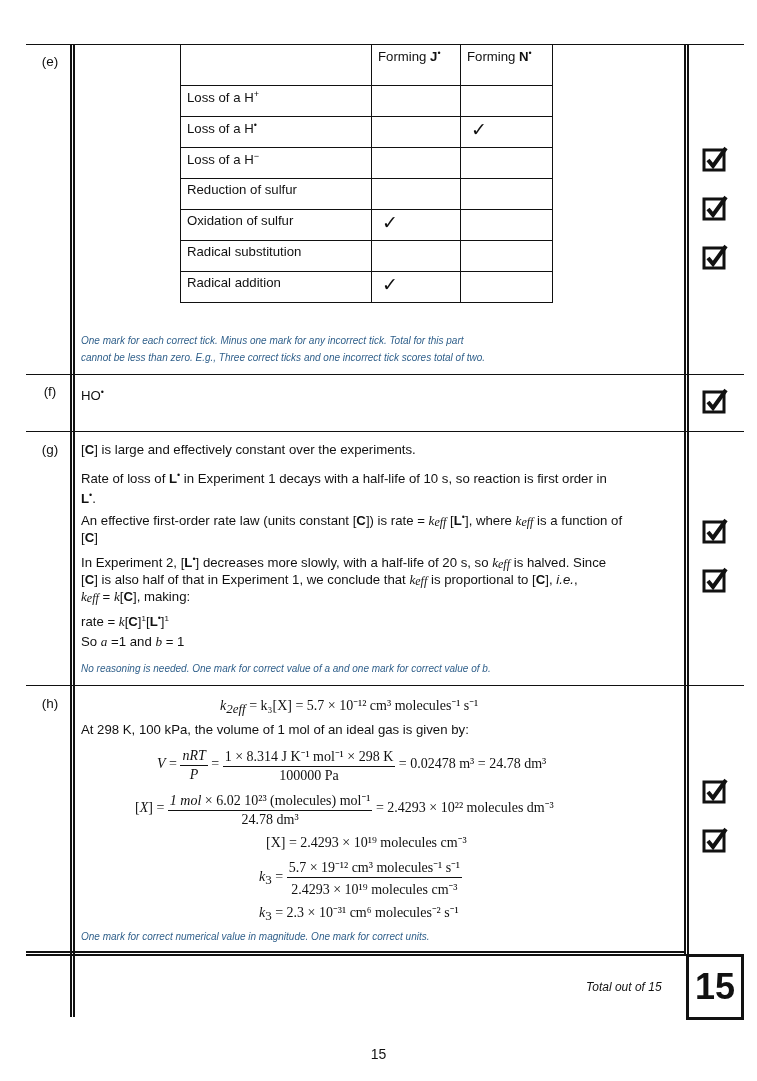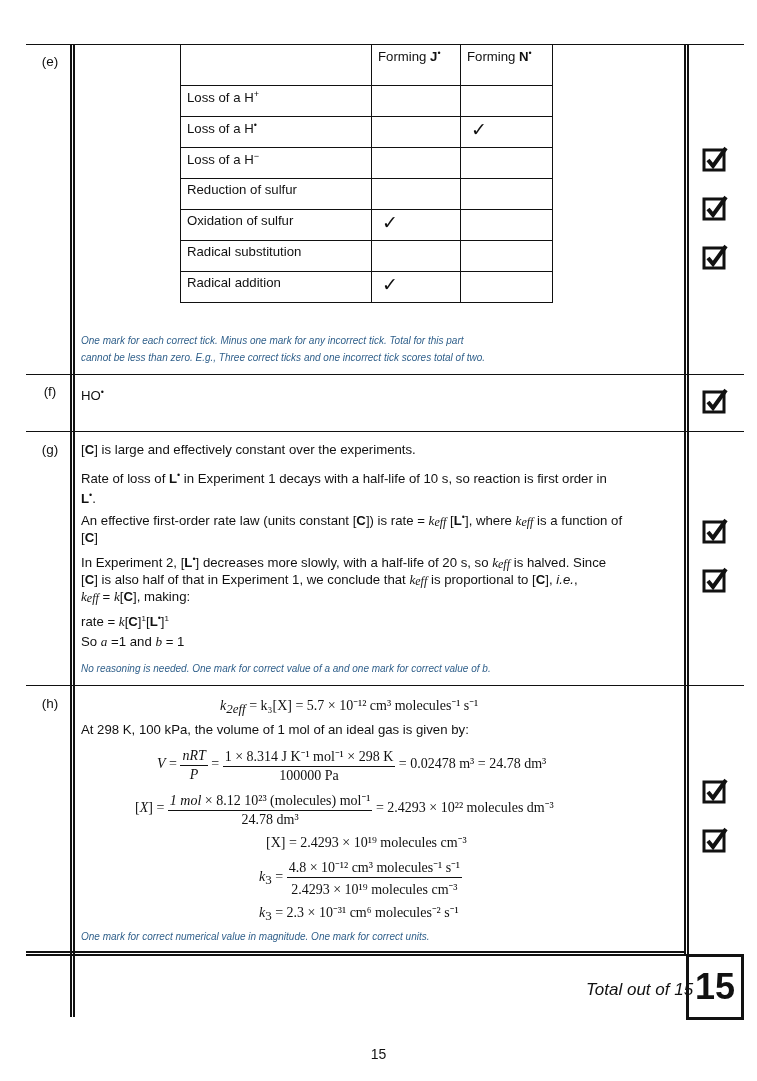--- a/index.html
+++ b/index.html
@@ -32,21 +32,21 @@
   .sub { font-size: 12px; vertical-align: -1px; font-style: italic; font-family: "Liberation Serif", serif; }
   .supn { font-size: 8px; vertical-align: 5px; }
 
   .math { position: absolute; font-family: "Liberation Serif", serif; font-size: 14px; white-space: nowrap; }
   .frac { display: inline-block; vertical-align: middle; text-align: center; }
   .frac .num { display: block; padding: 0 2px 1px; border-bottom: 1px solid #111; }
   .frac .den { display: block; padding-top: 1px; }
   .math sub { font-size: 13px; vertical-align: -3px; }
   .mi { font-style: italic; }
 
-  .total-label { position: absolute; left: 586px; top: 980px; font-style: italic; font-size: 17px; }
+  .total-label { position: absolute; left: 586px; top: 980px; font-style: italic; font-size: 12px; }
   .total-box { position: absolute; left: 686px; top: 954px; width: 58px; height: 66px; border: 3px solid #111; text-align: center; font-weight: bold; font-size: 36px; line-height: 60px; }
   .page-num { position: absolute; left: 0; width: 757px; top: 1046px; text-align: center; font-size: 14px; }
 </style>
 </head>
 <body>
 
 <div class="hline" style="left:26px; top:44px; width:718px;"></div>
 <div class="hline" style="left:26px; top:374px; width:718px;"></div>
 <div class="hline" style="left:26px; top:431px; width:718px;"></div>
 <div class="hline" style="left:26px; top:685px; width:718px;"></div>
@@ -165,25 +165,25 @@
   </div>
 
 <div class="part-label" style="top:696px;">(h)</div>
 
 <div class="math" style="left:220px; top:695px;"><span class="mi">k</span><sub class="mi">2eff</sub> <span>= k₃[X] = 5.7 × 10⁻¹² cm³ molecules⁻¹ s⁻¹</span></div>
 
 <div class="para" style="top:722px;">At 298 K, 100 kPa, the volume of 1 mol of an ideal gas is given by:</div>
 
 <div class="math" style="left:157px; top:746px;"><span class="mi">V</span> = <span class="frac"><span class="num mi">nRT</span><span class="den mi">P</span></span> = <span class="frac"><span class="num">1 × 8.314 J K⁻¹ mol⁻¹ × 298 K</span><span class="den">100000 Pa</span></span> <span>= 0.02478 m³ =  24.78 dm³</span></div>
 
-<div class="math" style="left:135px; top:790px;">[<span class="mi">X</span>] = <span class="frac"><span class="num"><span class="mi">1 mol</span> <span>× 8.12  10²³ (molecules) mol⁻¹</span></span><span class="den">24.78 dm³</span></span> <span>= 2.4293 × 10²² molecules dm⁻³</span></div>
+<div class="math" style="left:135px; top:790px;">[<span class="mi">X</span>] = <span class="frac"><span class="num"><span class="mi">1 mol</span> <span>× 6.02  10²³ (molecules) mol⁻¹</span></span><span class="den">24.78 dm³</span></span> <span>= 2.4293 × 10²² molecules dm⁻³</span></div>
 
 <div class="math" style="left:266px; top:832px;">[X] = 2.4293 × 10¹⁹ molecules cm⁻³</div>
 
-<div class="math" style="left:259px; top:857px;"><span class="mi">k</span><sub>3</sub> = <span class="frac"><span class="num">4.8 × 10⁻¹² cm³ molecules⁻¹ s⁻¹</span><span class="den">2.4293 × 10¹⁹ molecules cm⁻³</span></span></div>
+<div class="math" style="left:259px; top:857px;"><span class="mi">k</span><sub>3</sub> = <span class="frac"><span class="num">5.7 × 19⁻¹² cm³ molecules⁻¹ s⁻¹</span><span class="den">2.4293 × 10¹⁹ molecules cm⁻³</span></span></div>
 
 <div class="math" style="left:259px; top:902px;"><span class="mi">k</span><sub>3</sub> <span>= 2.3 × 10⁻³¹ cm⁶ molecules⁻² s⁻¹</span></div>
 
 <div class="note" style="top:928px;">One mark for correct numerical value in magnitude. One mark for correct units.</div>
 
 <div class="mark" style="top:778px;">
     <svg viewBox="0 0 26 26">
       <rect x="2" y="4" width="20" height="20" fill="none" stroke="#111" stroke-width="3"></rect>
       <path d="M6 14 L11 20 L24 2" fill="none" stroke="#111" stroke-width="4"></path>
     </svg>

